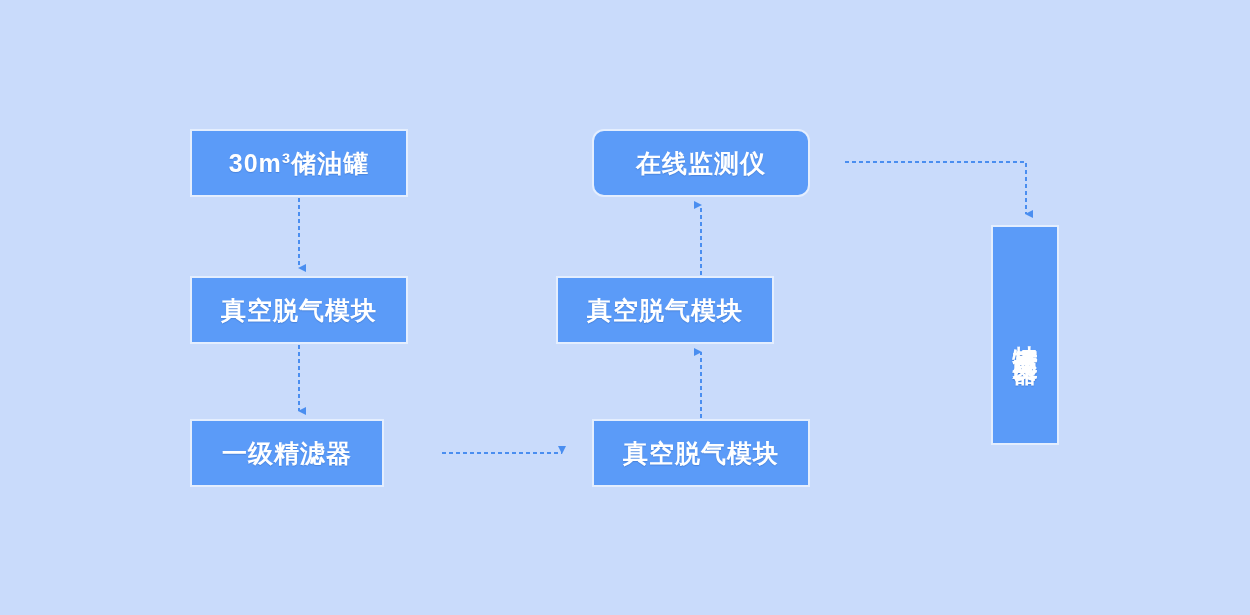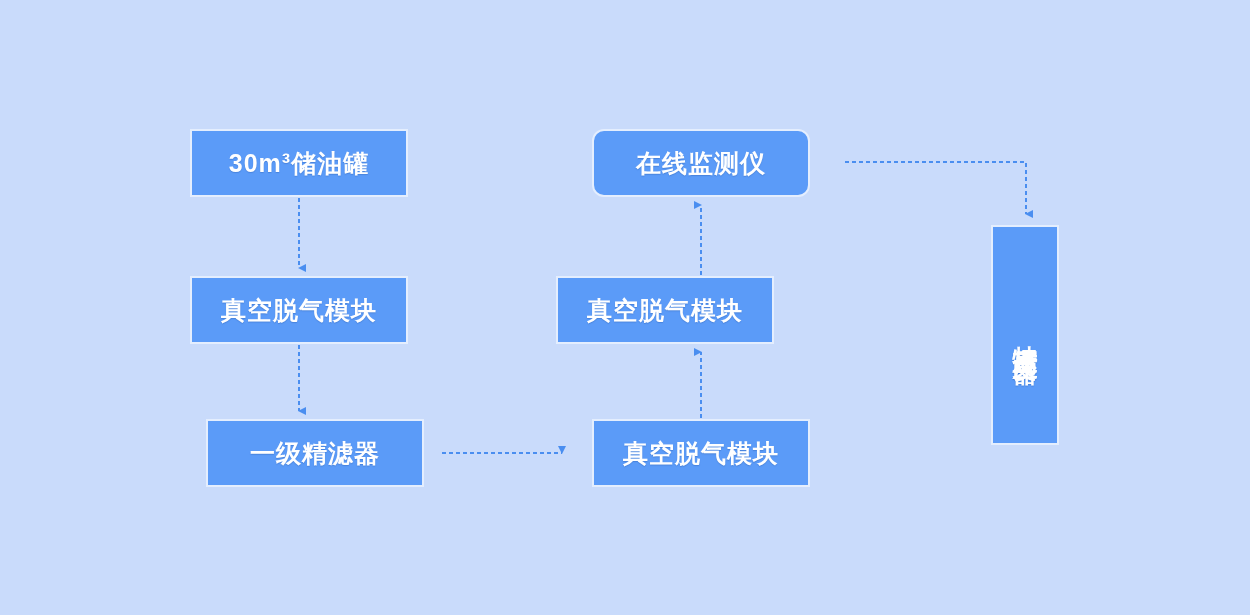--- a/index.html
+++ b/index.html
@@ -53,21 +53,21 @@
   .node.vertical .node-label {
     writing-mode: vertical-rl;
     text-orientation: upright;
     font-size: 25px;
     letter-spacing: 3px;
     line-height: 1;
   }
   
   #node-tank        { left: 190px; top: 129px;  width: 218px; height: 68px; }
   #node-prefilter   { left: 190px; top: 276px;  width: 218px; height: 68px; }
-  #node-filter1     { left: 190px; top: 419px;  width: 218px; height: 68px; margin-left: 16px; }
+  #node-filter1     { left: 190px; top: 419px;  width: 194px; height: 68px; }
   #node-monitor     { left: 592px; top: 129px;  width: 218px; height: 68px; border-radius: 12px; }
   #node-degas       { left: 556px; top: 276px;  width: 218px; height: 68px; }
   #node-filter2     { left: 592px; top: 419px;  width: 218px; height: 68px; }
   #node-transformer { left: 991px; top: 225px;  width: 68px;  height: 220px; }
 </style>
 </head>
 <body>
 
 <div id="diagram">
 

